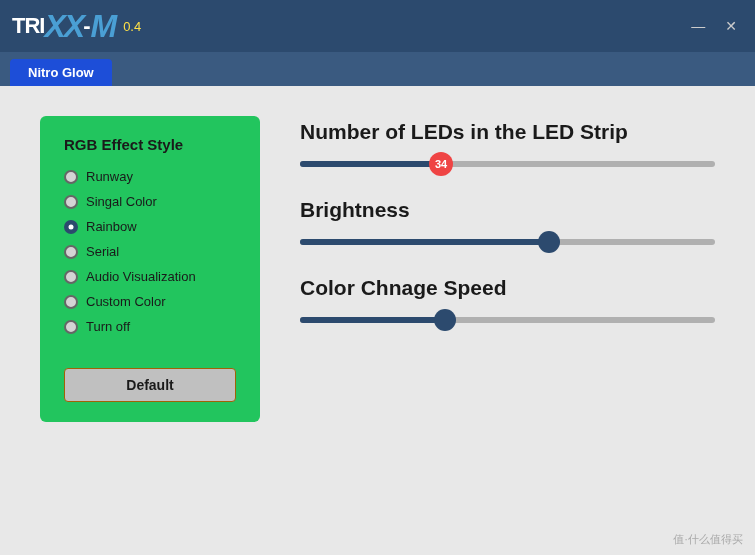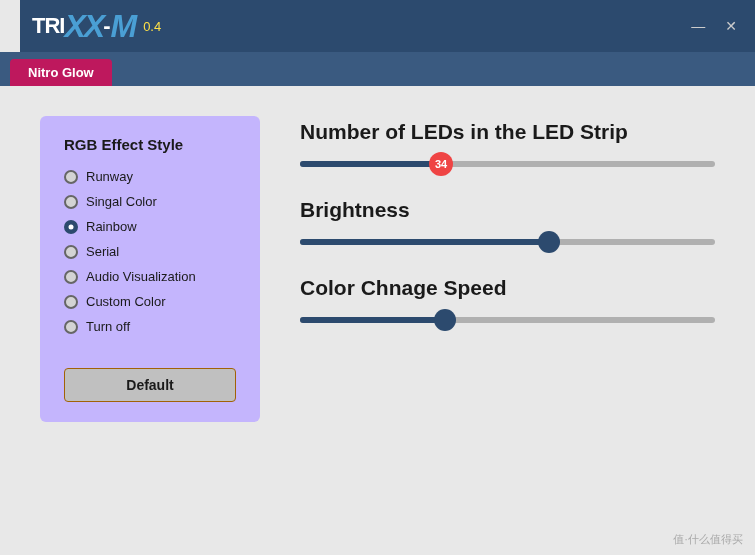--- a/index.html
+++ b/index.html
@@ -13,21 +13,20 @@
     }
 
     
     .title-bar {
       background: #2c4a6e;
       height: 52px;
       display: flex;
       align-items: center;
       justify-content: space-between;
       padding: 16px 12px;
-      margin-left: 20px;
     }
     .title-logo {
       display: flex;
       align-items: center;
     }
     .logo-tri {
       color: #ffffff;
       font-size: 22px;
       font-weight: 900;
       letter-spacing: -1px;
@@ -69,39 +68,39 @@
 
     
     .tab-bar {
       background: #3a5a80;
       height: 34px;
       display: flex;
       align-items: flex-end;
       padding: 0 10px;
     }
     .tab {
-      background: #be185d;
+      background: #1d4ed8;
       color: #ffffff;
       padding: 6px 18px;
       font-size: 13px;
       font-weight: 600;
       border-radius: 4px 4px 0 0;
       cursor: pointer;
     }
 
     
     .main-content {
       padding: 30px 40px;
       display: flex;
       gap: 40px;
     }
 
     
     .left-panel {
-      background: #c4b5fd;
+      background: #22c55e;
       border-radius: 6px;
       padding: 20px 24px;
       min-width: 220px;
       width: 220px;
     }
     .panel-title {
       font-size: 15px;
       font-weight: 700;
       color: #1a1a1a;
       margin-bottom: 16px;

